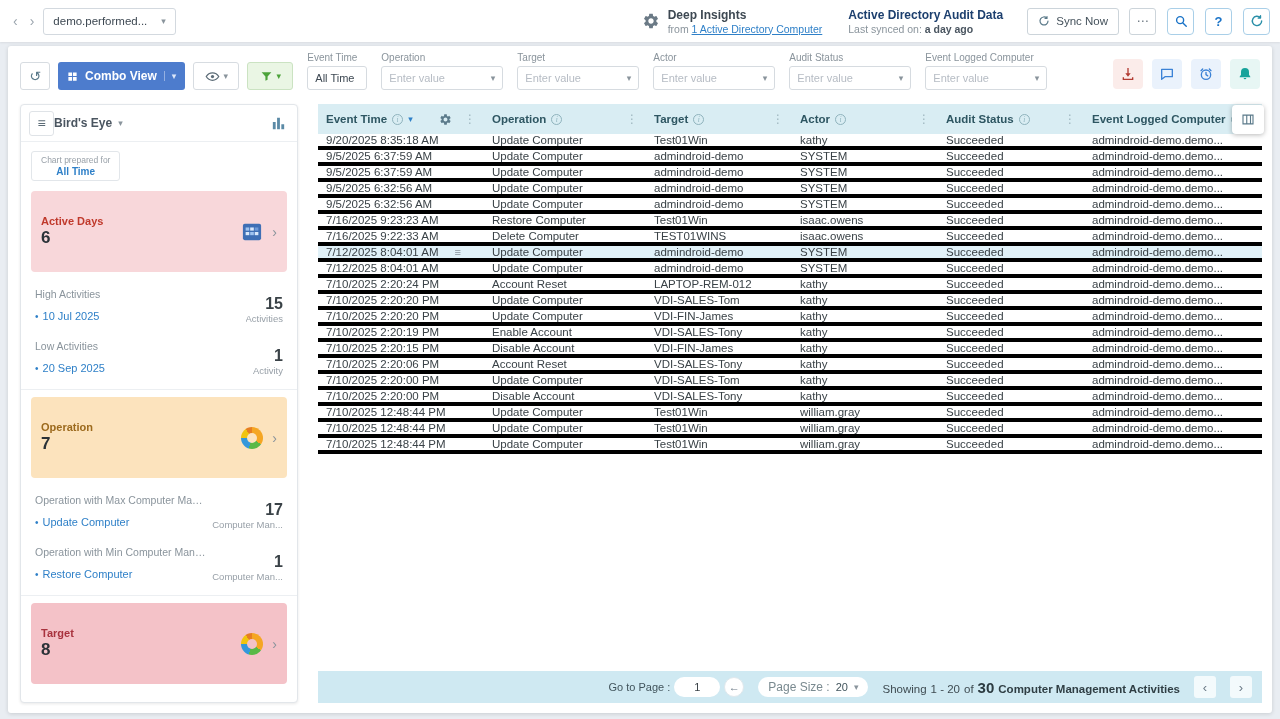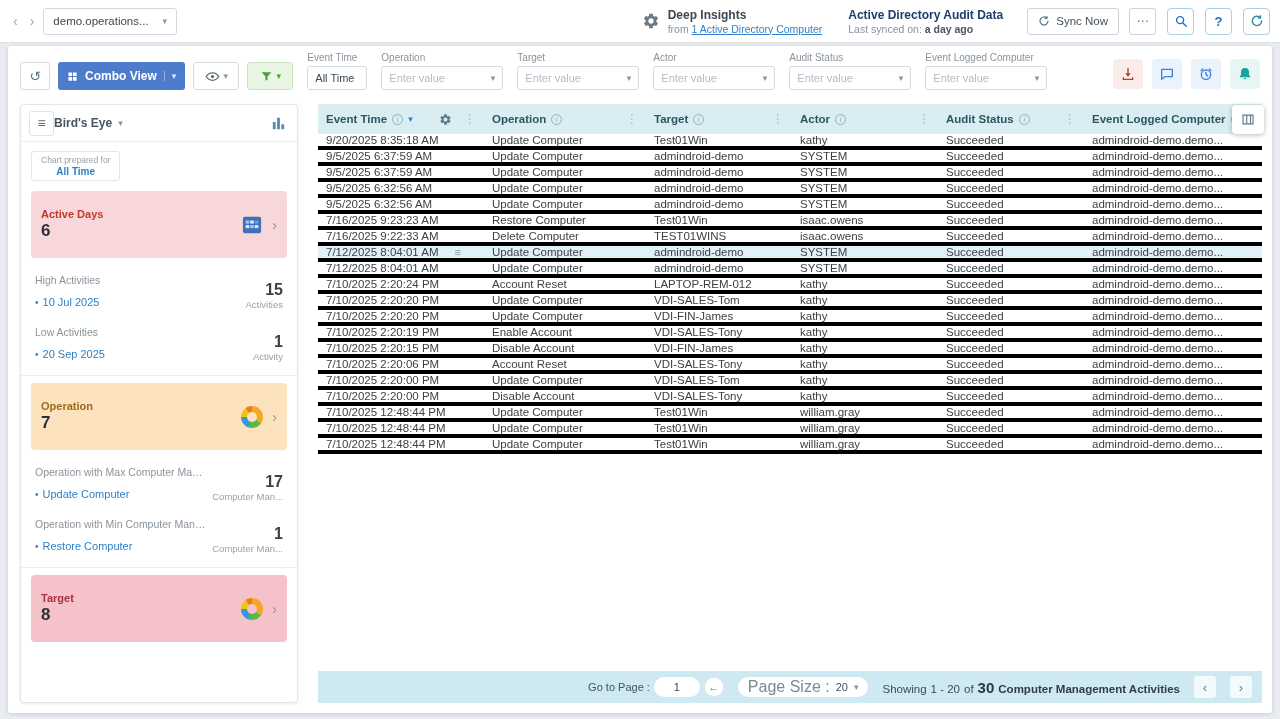--- a/index.html
+++ b/index.html
@@ -59,21 +59,21 @@
 
 
 .sidebar{width:278px;min-width:278px;border:1px solid #e2e6ea;border-radius:4px;background:#fff;box-shadow:0 1px 3px rgba(0,0,0,.09);overflow:hidden}
 .sb-header{height:37px;display:flex;align-items:center;padding:0 8px;border-bottom:1px solid #eceff2}
 .sb-iconbtn{width:25px;height:25px;border:1px solid #dfe3e7;border-radius:3px;background:#fff;color:#5b6b76;font-size:14px;display:flex;align-items:center;justify-content:center}
 .sb-title{flex:1;text-align:center;font-size:12px;color:#4a5560;font-weight:bold;display:flex;align-items:center;justify-content:flex-start;gap:6px;cursor:pointer}
 .sb-chart-icon{width:19px;display:flex;cursor:pointer}
 .sb-badge{display:inline-block;border:1px solid #e2e6ea;border-radius:3px;margin:9px 10px 3px;padding:3px 9px;text-align:center;cursor:pointer;background:#fff}
 .sb-badge-l1{font-size:8.5px;color:#98a0a8}
 .sb-badge-l2{font-size:10px;color:#2f80c8;font-weight:bold;margin-top:1px}
-.sb-card{margin:7px 10px;border-radius:4px;padding:17px 10px;display:flex;align-items:center;gap:9px;cursor:pointer}
+.sb-card{margin:7px 10px;border-radius:4px;padding:24px 10px;display:flex;align-items:center;gap:9px;cursor:pointer}
 .sb-card.pink{background:#f8d7da}
 .sb-card.orange{background:#fce3bd}
 .sb-card.red{background:#f4c2c8}
 .sb-card-text{flex:1}
 .sb-card-label{font-size:11px;font-weight:bold}
 .pink .sb-card-label{color:#c0392b}
 .orange .sb-card-label{color:#9c6a1d}
 .red .sb-card-label{color:#a8323e}
 .sb-card-value{font-size:17px;font-weight:bold;color:#2b3238;margin-top:1px}
 .sb-card-chev{color:#8a949c;font-size:14px}
@@ -110,34 +110,34 @@
 .trow{display:flex;height:16px;align-items:center;border-bottom:4px solid #000000;font-size:11.5px;color:#3a4247;background:#fff;cursor:pointer}
 .trow.highlight{background:#e1f1f8}
 .tcell{padding:0 8px;white-space:nowrap;overflow:hidden;text-overflow:ellipsis}
 .rowmenu{margin-left:16px;color:#8a949c;font-size:11px}
 .colchooser{position:absolute;top:1px;right:-2px;width:32px;height:29px;background:#fff;border-radius:4px;box-shadow:0 1px 5px rgba(0,0,0,.28);display:flex;align-items:center;justify-content:center;z-index:3}
 .tfooter{margin-top:auto;background:#cfe9f2;height:32px;display:flex;align-items:center;gap:14px;padding:0 10px;font-size:11px;color:#41545c}
 .gotopage{margin-left:auto;display:flex;align-items:center;gap:4px}
 .pageinput{background:#fff;border-radius:10px;min-width:46px;height:20px;display:flex;align-items:center;justify-content:center;font-size:11px;color:#3a4247;cursor:text}
 .gobtn{width:20px;height:20px;border-radius:50%;background:#fff;color:#6b7a86;font-size:11px;display:flex;align-items:center;justify-content:center;border:1px solid #e0e8ec}
 .pagesize{display:flex;align-items:center;gap:6px;background:#fff;border-radius:10px;height:20px;padding:0 10px;cursor:pointer}
-.pagesize .pslab{color:#7a8a90;font-size:16px}
+.pagesize .pslab{color:#7a8a90;font-size:12px}
 .showing{display:flex;align-items:baseline;gap:4px;color:#3f4c52;font-size:11.5px;white-space:nowrap}
 .showing .total{font-size:15px;font-weight:bold;color:#2b3a40}
 .showing .entity{font-weight:bold;color:#2f3e44}
 .pgbtn{width:22px;height:22px;border-radius:3px;background:rgba(255,255,255,.75);color:#6b7a86;font-size:13px;display:flex;align-items:center;justify-content:center}
 </style>
 </head>
 <body>
 
 <header class="topbar">
   <span class="navarrow">‹</span>
   <span class="navarrow">›</span>
   <div class="domainbox">
-    <span>demo.operations...</span>
+    <span>demo.performed...</span>
     <span class="caret">▾</span>
   </div>
   <div class="spacer"></div>
   <div class="insights">
     <span>
       <svg width="18" height="18" viewBox="0 0 24 24">
           <path fill="#6b7a86" d="M19.14 12.94c.04-.3.06-.61.06-.94 0-.32-.02-.64-.07-.94l2.03-1.58c.18-.14.23-.41.12-.61l-1.92-3.32c-.12-.22-.37-.29-.59-.22l-2.39.96c-.5-.38-1.03-.7-1.62-.94L14.4 2.81c-.04-.24-.24-.41-.48-.41h-3.84c-.24 0-.43.17-.47.41L9.25 5.35c-.59.24-1.13.57-1.62.94l-2.39-.96c-.22-.08-.47 0-.59.22L2.74 8.87c-.12.21-.08.47.12.61l2.03 1.58c-.05.3-.09.63-.09.94s.02.64.07.94l-2.03 1.58c-.18.14-.23.41-.12.61l1.92 3.32c.12.22.37.29.59.22l2.39-.96c.5.38 1.03.7 1.62.94l.36 2.54c.05.24.24.41.48.41h3.84c.24 0 .44-.17.47-.41l.36-2.54c.59-.24 1.13-.56 1.62-.94l2.39.96c.22.08.47 0 .59-.22l1.92-3.32c.12-.22.07-.47-.12-.61l-2.01-1.58zM12 15.6c-1.98 0-3.6-1.62-3.6-3.6s1.62-3.6 3.6-3.6 3.6 1.62 3.6 3.6-1.62 3.6-3.6 3.6z"></path>
         </svg>
     </span>
     <div>

